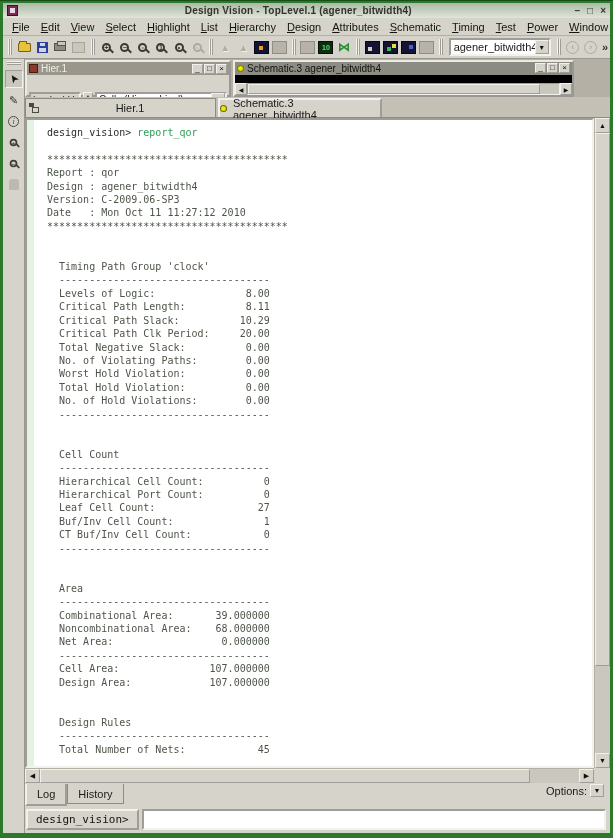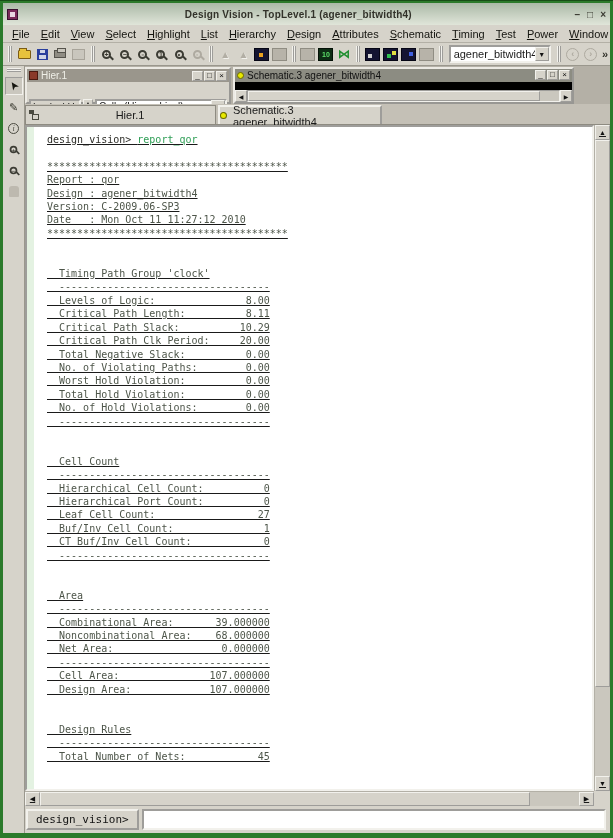--- a/index.html
+++ b/index.html
@@ -3,21 +3,21 @@
 <meta charset="utf-8">
 <style>
   * { margin:0; padding:0; box-sizing:border-box; }
   html,body { width:613px; height:838px; }
   body { font-family:"Liberation Sans", sans-serif; font-size:11px; color:#1a1a1a; }
 
   .frame { width:613px; height:838px; background:#2b7a2b; padding:2px 3px 5px 3px;
            border-top:1px solid #174d17; display:flex; flex-direction:column; }
 
   
-  .titlebar { height:22px; background:linear-gradient(#aab9a7,#e0e5d9);
+  .titlebar { height:15px; background:linear-gradient(#aab9a7,#e0e5d9);
               display:flex; align-items:center; padding:0 4px; flex:0 0 auto; }
   .appicon { width:11px; height:11px; background:#7a2a5a; border:1px solid #3a1030;
              margin-right:4px; position:relative; }
   .appicon::after { content:""; position:absolute; left:2px; top:2px; width:5px; height:5px; background:#e9d7e2; }
   .title-text { flex:1; text-align:center; font-weight:bold; font-size:10px; color:#32322a; letter-spacing:.2px; }
   .win-ctrls { display:flex; gap:7px; font-size:10px; color:#3a3a32; font-weight:bold; }
   .win-ctrls span { cursor:default; line-height:11px; }
 
   
   .menubar { height:18px; background:#d6d3ca; border-bottom:1px solid #b3b0a6;
@@ -112,21 +112,21 @@
   .tabrow { height:21px; flex:0 0 auto; background:#c4c0b6; display:flex; align-items:flex-end; border-bottom:1px solid #8e8b81; }
   .vtab { height:19px; display:flex; align-items:center; justify-content:center; gap:6px; font-size:11px; background:#d6d3ca; }
   .vtab-hier { width:191px; border:1px solid #8e8b81; border-bottom:none; }
   .vtab-schem { width:164px; margin-left:2px; border:2px outset #f2f1ec; border-bottom:none; font-size:11px; }
   .hier-tab-icon { width:10px; height:10px; position:relative; margin-right:auto; margin-left:3px; }
   .hier-tab-icon::before { content:""; position:absolute; left:0; top:0; width:5px; height:4px; background:#4a4a40; }
   .hier-tab-icon::after { content:""; position:absolute; right:0; bottom:0; width:5px; height:4px; border:1px solid #4a4a40; }
   .vtab-hier .lbl { margin-right:auto; }
 
   
-  .logarea { flex:1; min-height:0; display:flex; flex-direction:column; background:#d6d3ca;text-decoration:underline; }
+  .logarea { flex:1; min-height:0; display:flex; flex-direction:column; background:#d6d3ca; }
   .log-top { flex:1; display:flex; min-height:0; }
   .log-view { flex:1; border:2px inset #f2f1ec; background:#fff; display:flex; min-width:0; overflow:hidden; }
   .log-gutter { width:7px; background:#e4f2e2; flex:0 0 auto; }
   .log-text { flex:1; padding:6px 0 0 13px; font-family:"DejaVu Sans Mono", monospace;
               font-size:10px; line-height:13.4px; color:#4d5549; white-space:pre; overflow:hidden; }
   .log-prompt { color:#2b2b26; }
   .log-cmd { color:#2f9e56; }
   .vscroll { width:16px; flex:0 0 auto; display:flex; flex-direction:column; background:#cac7be; border-left:1px solid #b3b0a6; }
   .vs-btn { height:15px; background:#d6d3ca; border:1px outset #f2f1ec; font-size:7px;
             display:flex; align-items:center; justify-content:center; color:#111; }
@@ -450,20 +450,28 @@
             <div class="hs-btn">◀</div>
             <div class="hs-track">
                 <div class="hs-thumb"></div>
               </div>
             <div class="hs-btn">▶</div>
           </div>
           <div class="scroll-corner"></div>
         </div>
       </div>
 
+      <div class="bottomtabs">
+        <div class="btab selected">Log</div>
+        <div class="btab">History</div>
+        <div class="options">
+          <span class="lbl">Options:</span>
+          <div class="opt-btn">▼</div>
+        </div>
+      </div>
 
       <div class="cmdrow">
         <div class="cmd-prompt">design_vision&gt;</div>
         <input class="cmd-input" type="text" value="" style="">
       </div>
     </div>
   </div>
 
 
 </div>

